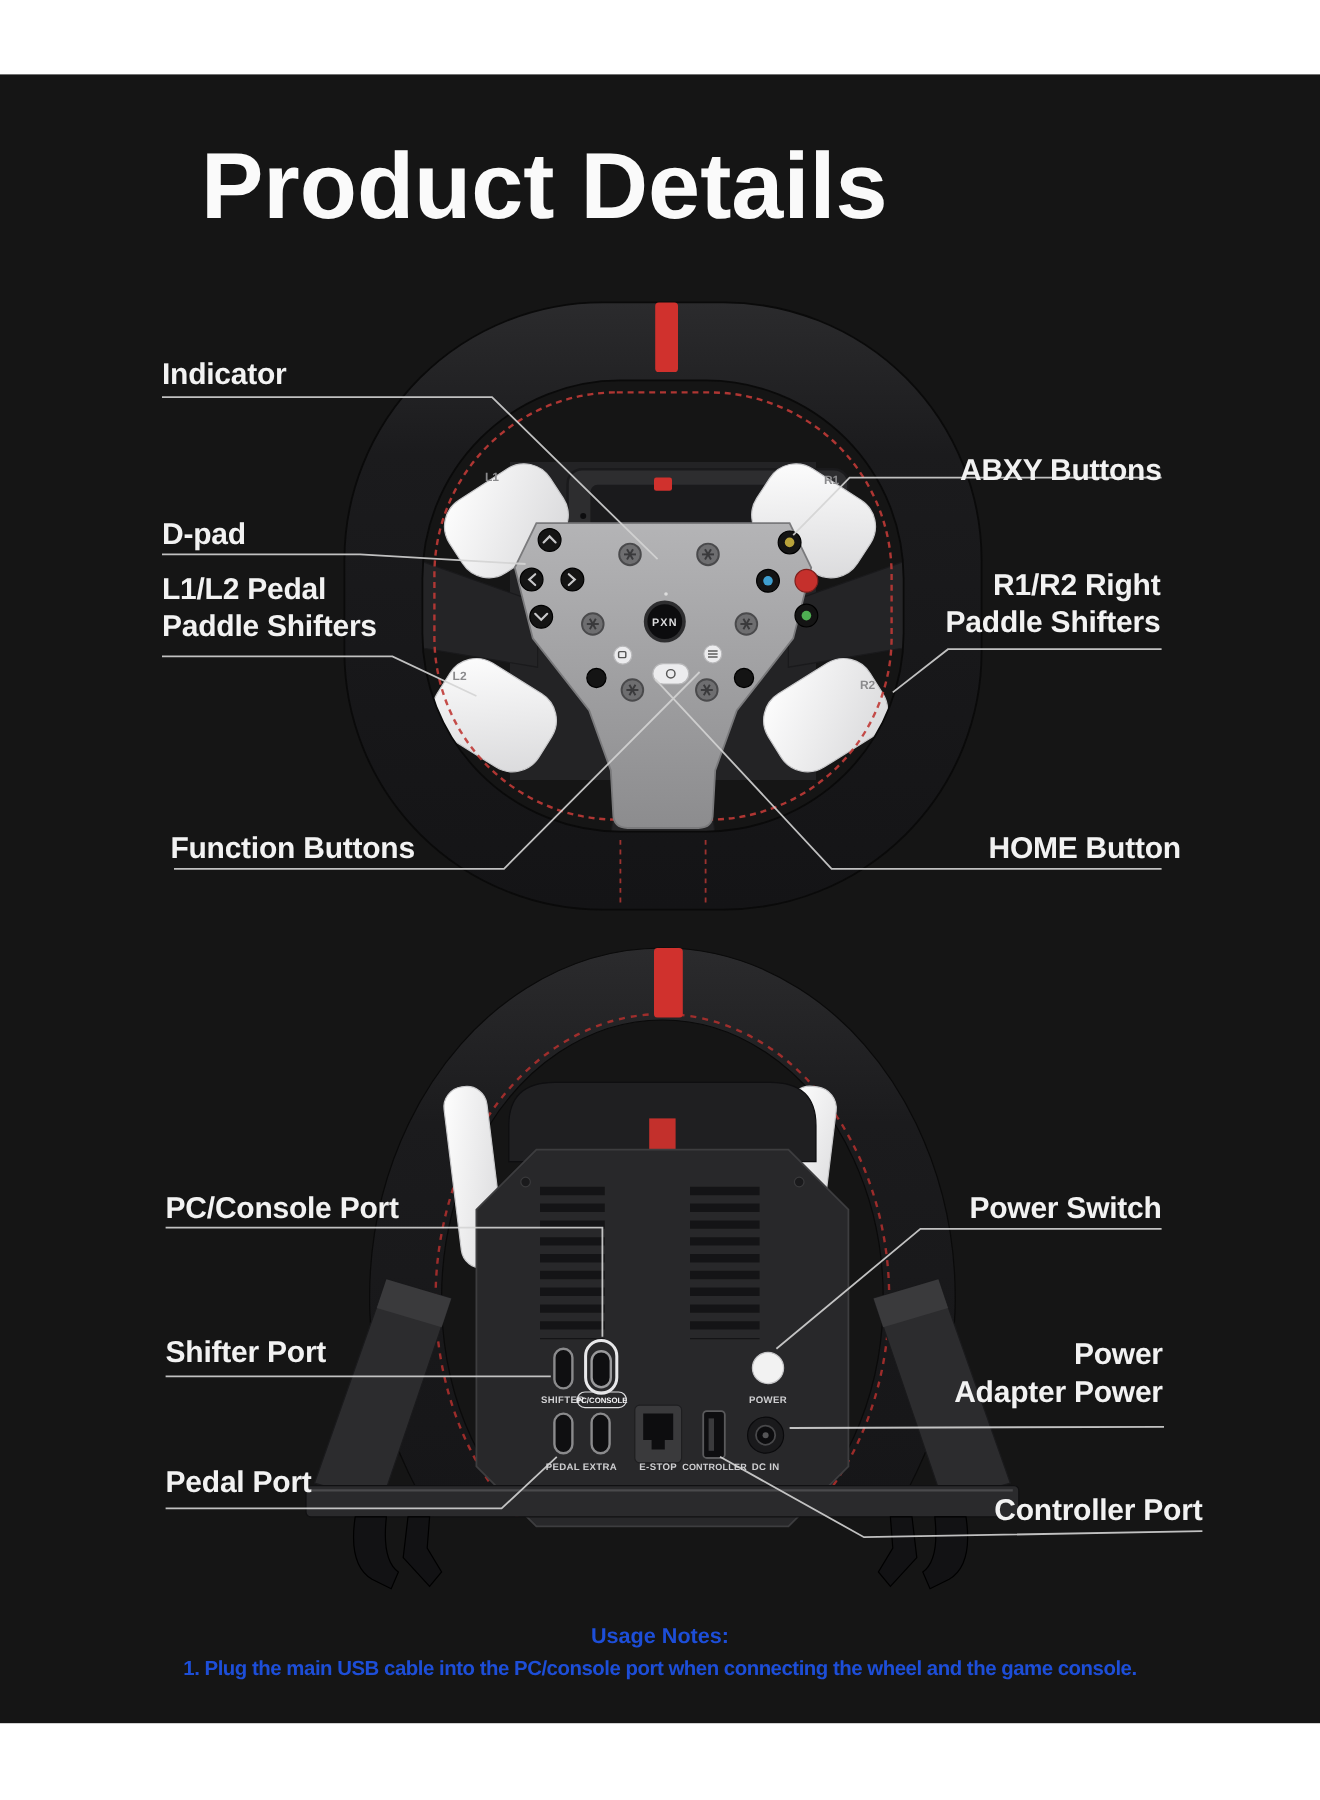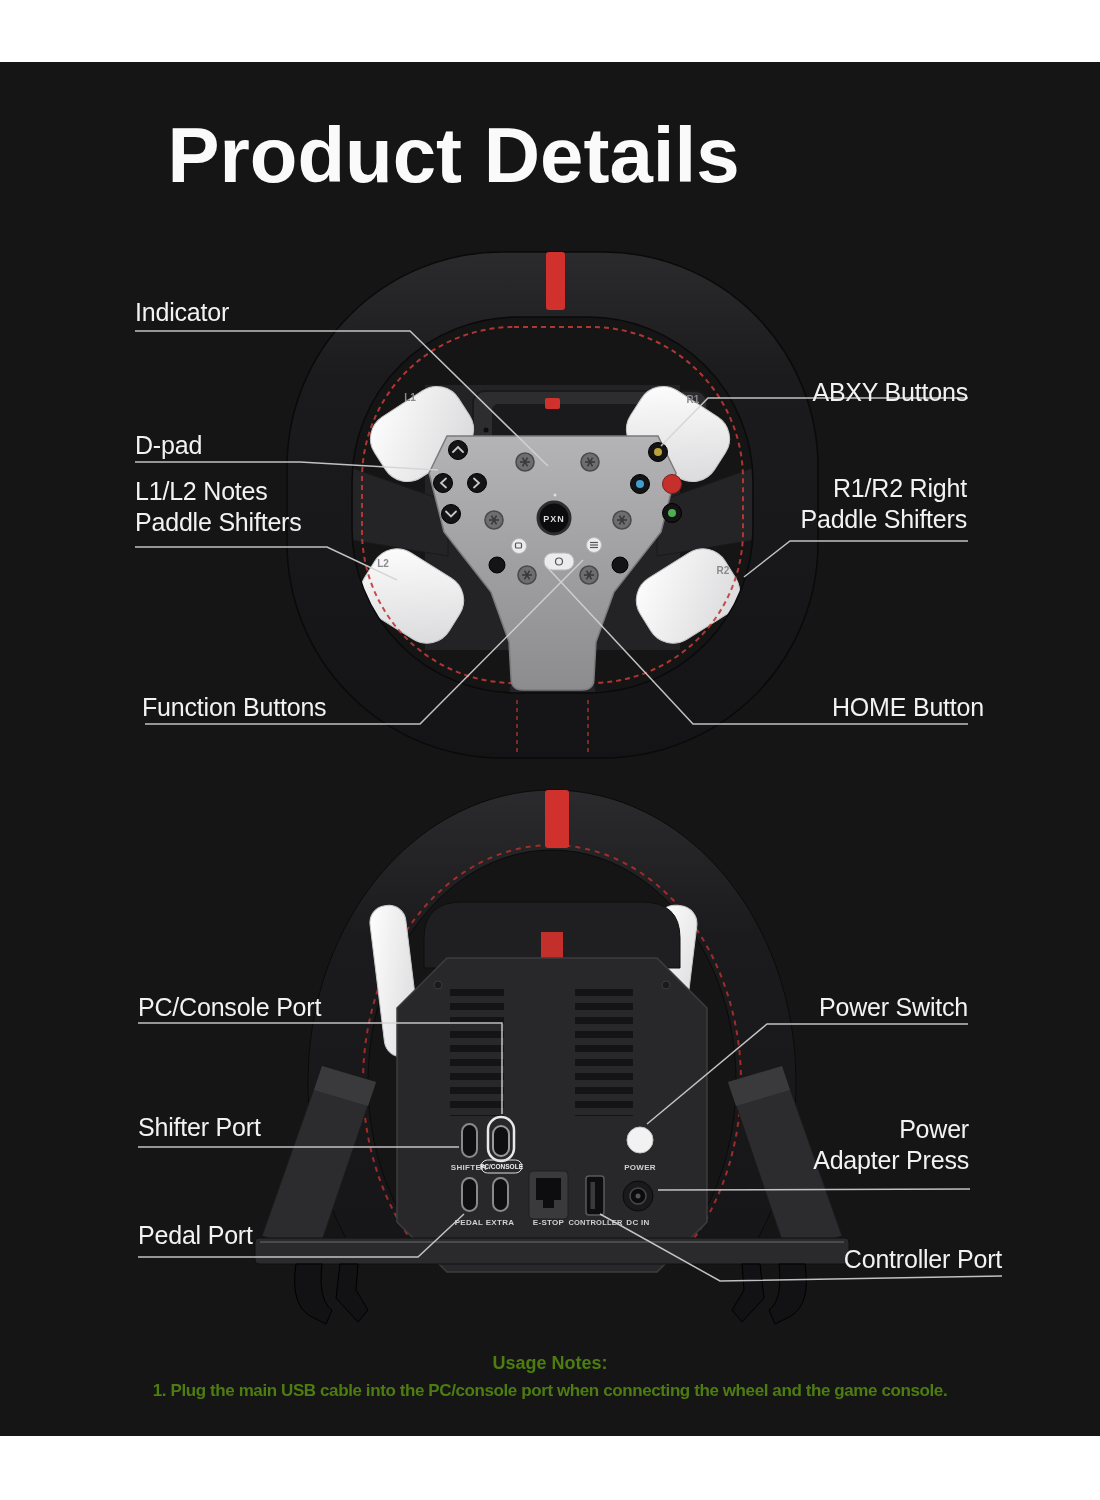--- a/index.html
+++ b/index.html
@@ -2,24 +2,24 @@
 <html><head>
 <meta charset="utf-8">
 <style>
   html,body{margin:0;padding:0;background:#ffffff;}
   .stage{position:relative;width:1100px;height:1500px;background:#ffffff;overflow:hidden;
          font-family:"Liberation Sans",sans-serif;}
   .canvas-bg{position:absolute;left:0;top:62px;width:1100px;height:1374px;background:#151515;}
   svg.scene{position:absolute;left:0;top:0;width:1100px;height:1500px;display:block;}
   .page-title{position:absolute;left:0;top:116px;width:907px;text-align:center;
               font-size:78px;font-weight:bold;color:#fafafa;letter-spacing:0px;line-height:1;}
-  .lbl{position:absolute;font-size:25px;font-weight:normal;line-height:1.22;color:#f2f2f2;
+  .lbl{position:absolute;font-size:25px;font-weight:bold;line-height:1.22;color:#f2f2f2;
        letter-spacing:-0.2px;white-space:nowrap;}
   .lbl.r{text-align:right;}
-  .notes{position:absolute;left:0;width:1100px;text-align:center;color:#4d7c0f;font-weight:bold;}
+  .notes{position:absolute;left:0;width:1100px;text-align:center;color:#1d4ed8;font-weight:bold;}
   .notes-heading{top:1353px;font-size:18px;}
   .note-line1{top:1381px;font-size:17px;letter-spacing:-0.4px;}
   .note-line2{top:1408px;font-size:17px;letter-spacing:-0.4px;}
   text{font-family:"Liberation Sans",sans-serif;}
 </style>
 </head>
 <body>
 
 <div class="stage">
   <div class="canvas-bg"></div>
@@ -260,35 +260,35 @@
       </g>
     </g>
   </svg>
 
   <div class="page-title">Product Details</div>
 
   <div class="lbl" style="left:135px;top:297px;">Indicator</div>
   <div class="lbl r" style="right:132px;top:377px;">ABXY Buttons</div>
   <div class="lbl" style="left:135px;top:430px;">D-pad</div>
   <div class="lbl" style="left:135px;top:476px;">
-    <div>L1/L2 Notes</div>
+    <div>L1/L2 Pedal</div>
     <div>Paddle Shifters</div>
   </div>
   <div class="lbl r" style="right:133px;top:473px;">
     <div>R1/R2 Right</div>
     <div>Paddle Shifters</div>
   </div>
   <div class="lbl" style="left:142px;top:692px;">Function Buttons</div>
   <div class="lbl r" style="right:116px;top:692px;">HOME Button</div>
 
   <div class="lbl" style="left:138px;top:992px;">PC/Console Port</div>
   <div class="lbl r" style="right:132px;top:992px;">Power Switch</div>
   <div class="lbl" style="left:138px;top:1112px;">Shifter Port</div>
   <div class="lbl r" style="right:131px;top:1114px;">
     <div>Power</div>
-    <div>Adapter Press</div>
+    <div>Adapter Power</div>
   </div>
   <div class="lbl" style="left:138px;top:1220px;">Pedal Port</div>
   <div class="lbl r" style="right:98px;top:1244px;">Controller Port</div>
 
   <div class="notes notes-heading">Usage Notes:</div>
   <div class="notes note-line1">1. Plug the main USB cable into the PC/console port when connecting the wheel and the game console.</div>
 </div>
 
 </body></html>

